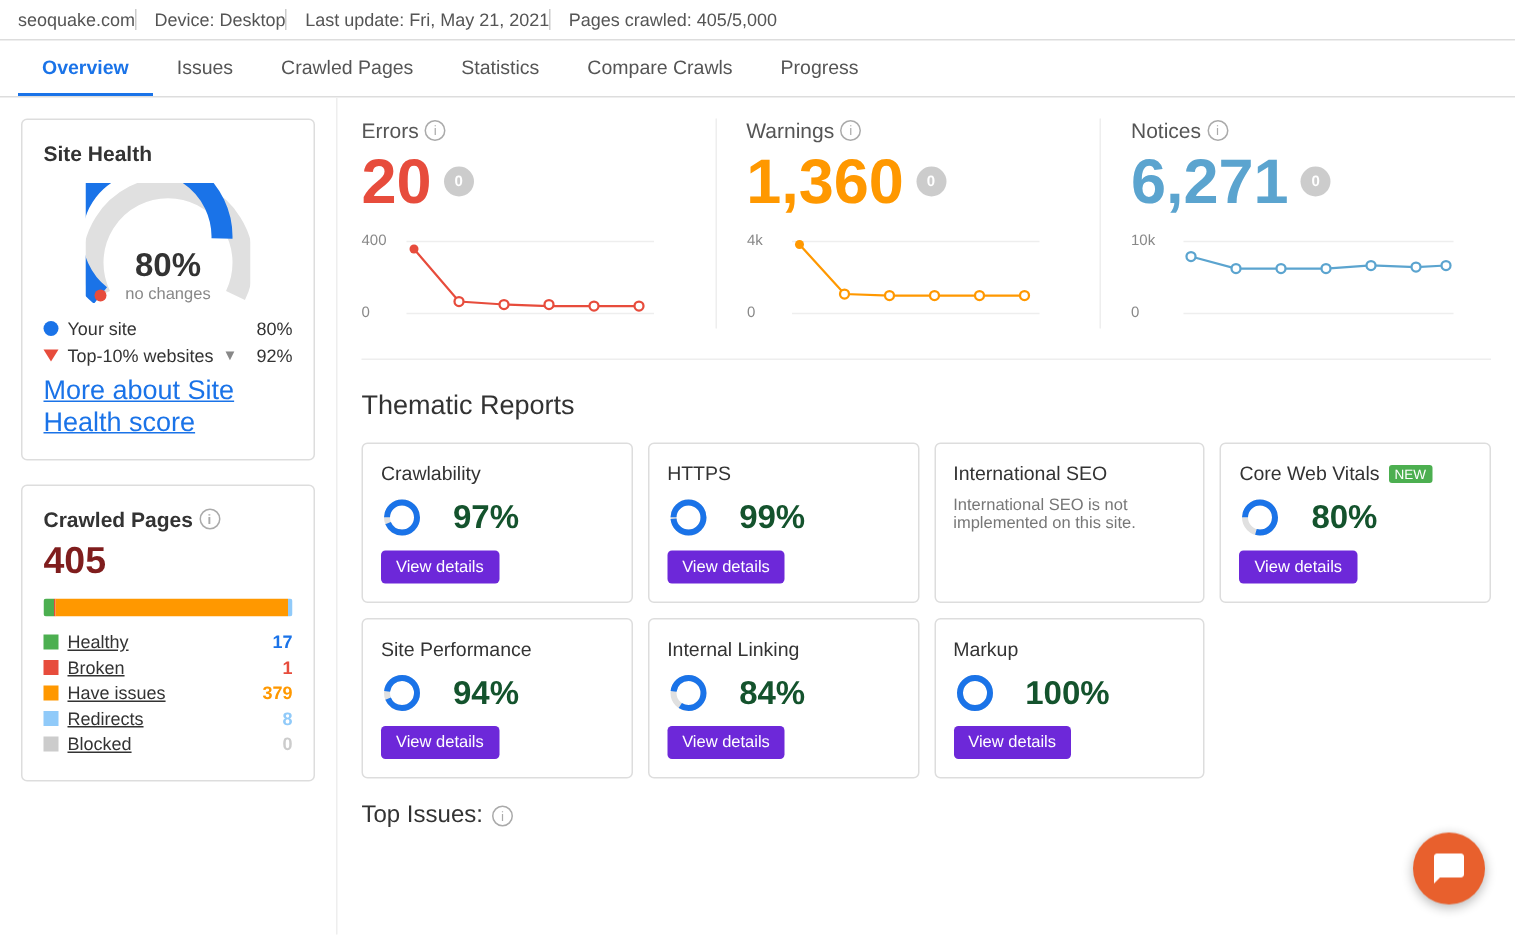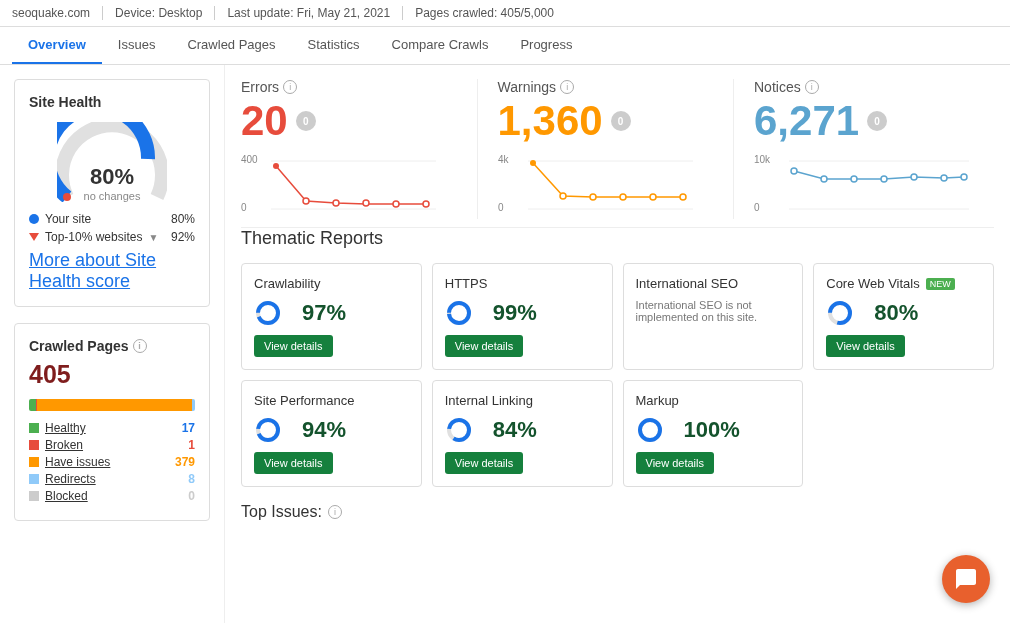--- a/index.html
+++ b/index.html
@@ -4,21 +4,21 @@
   <style>
     * { box-sizing: border-box; margin: 0; padding: 0; }
     body { font-family: Arial, sans-serif; font-size: 13px; color: #333; background: #fff; width: 1010px; height: 623px; overflow: hidden; }
 
     
     .top-bar {
       display: flex; align-items: center; gap: 12px;
       padding: 6px 12px; border-bottom: 1px solid #ddd;
       font-size: 12px; color: #555;
     }
-    .top-bar span { border-right: 1px solid #ccc; padding-right: 12px; }
+    .top-bar span { border-right: 1px solid #ccc; }
     .top-bar span:last-child { border-right: none; }
 
     
     .nav-tabs {
       display: flex; border-bottom: 1px solid #ddd;
       padding: 0 12px;
     }
     .nav-tab {
       padding: 10px 16px; cursor: pointer; font-size: 13px;
       color: #555; border-bottom: 2px solid transparent;
@@ -93,22 +93,22 @@
     .stat-num.orange { color: #ff9800; }
     .stat-num.light-blue { color: #90caf9; }
 
     
     .right-content {
       flex: 1; overflow-y: auto; padding: 14px 16px;
     }
 
     
     .ewn-row {
-      display: flex; gap: 12px; 
-      border-bottom: 1px solid #eee; padding-bottom: 8px;
+      display: flex; gap: 12px; margin-bottom: 20px;
+      border-bottom: 1px solid #eee; padding-bottom: 20px;
     }
     .ewn-block { flex: 1; padding-right: 20px; }
     .ewn-block + .ewn-block { border-left: 1px solid #eee; padding-left: 20px; }
     .ewn-title { font-size: 14px; color: #555; margin-bottom: 2px; display: flex; align-items: center; gap: 4px; }
     .ewn-number { font-size: 42px; font-weight: bold; display: flex; align-items: center; gap: 8px; }
     .ewn-number.red { color: #e74c3c; }
     .ewn-number.orange { color: #ff9800; }
     .ewn-number.blue { color: #5ba4cf; }
     .badge {
       width: 20px; height: 20px; border-radius: 50%;
@@ -138,21 +138,21 @@
       padding: 1px 4px; border-radius: 2px; text-transform: uppercase;
     }
     .report-percent {
       font-size: 22px; font-weight: bold; color: #14532d;
       display: flex; align-items: center; gap: 20px;
       margin-bottom: 8px;
     }
     .report-percent svg { width: 28px; height: 28px; }
     .report-desc { font-size: 11px; color: #777; margin-bottom: 8px; }
     .view-btn {
-      background: #15803d; color: #fff; border: none;
+      background: #6d28d9; color: #fff; border: none;
       padding: 5px 10px; border-radius: 3px; font-size: 11px;
       cursor: pointer;
     }
 
     
     .top-issues-title {
       font-size: 16px; display: flex; align-items: center; gap: 6px;
     }
 
     

